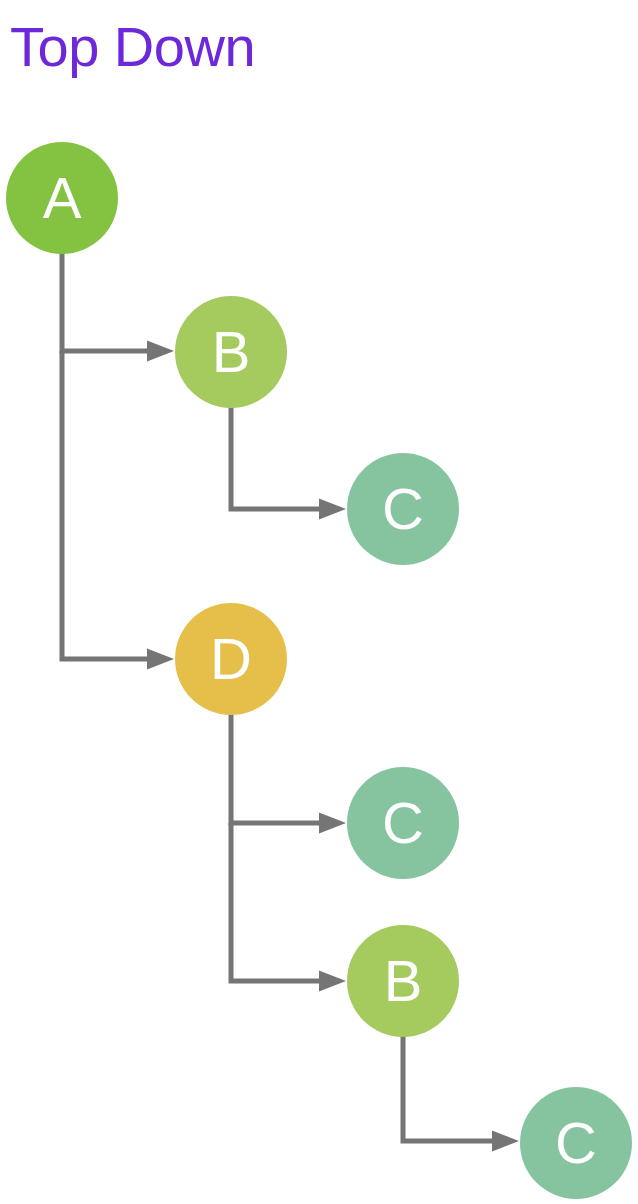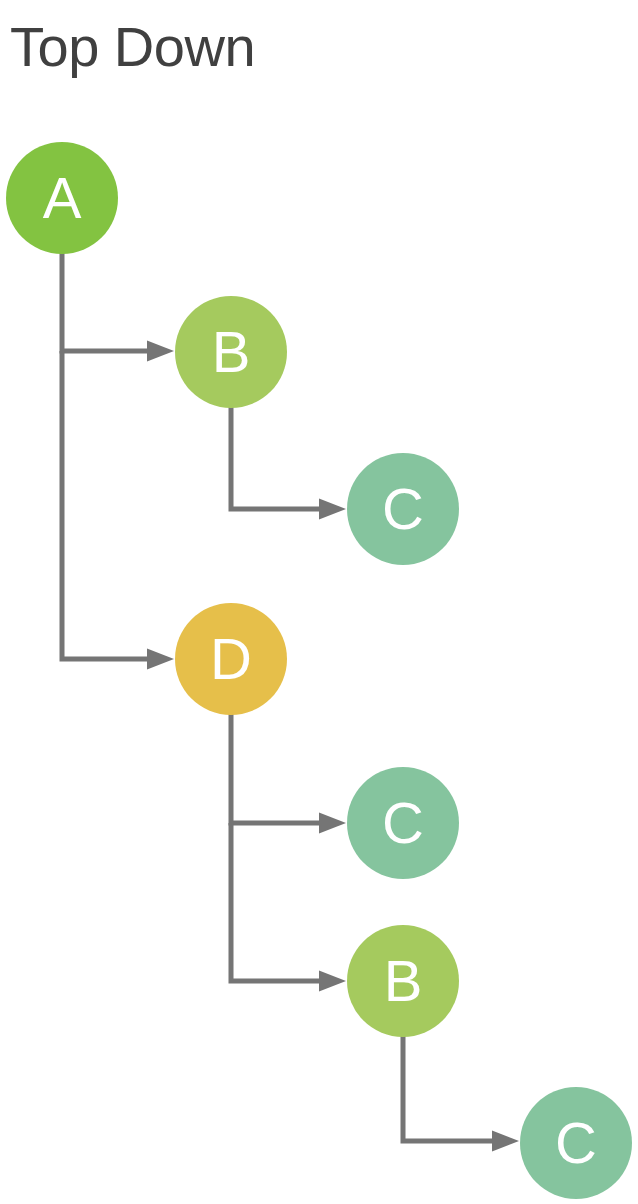--- a/index.html
+++ b/index.html
@@ -15,21 +15,21 @@
     background: #ffffff;
     overflow: hidden;
   }
   .diagram-title {
     position: absolute;
     left: 10px;
     top: 14px;
     font-size: 56px;
     font-weight: 300;
     letter-spacing: -0.5px;
-    color: #404040;
+    color: #6d28d9;
     white-space: nowrap;
     user-select: none;
   }
   #edges-layer {
     position: absolute;
     left: 0;
     top: 0;
   }
   .tree-node {
     position: absolute;

